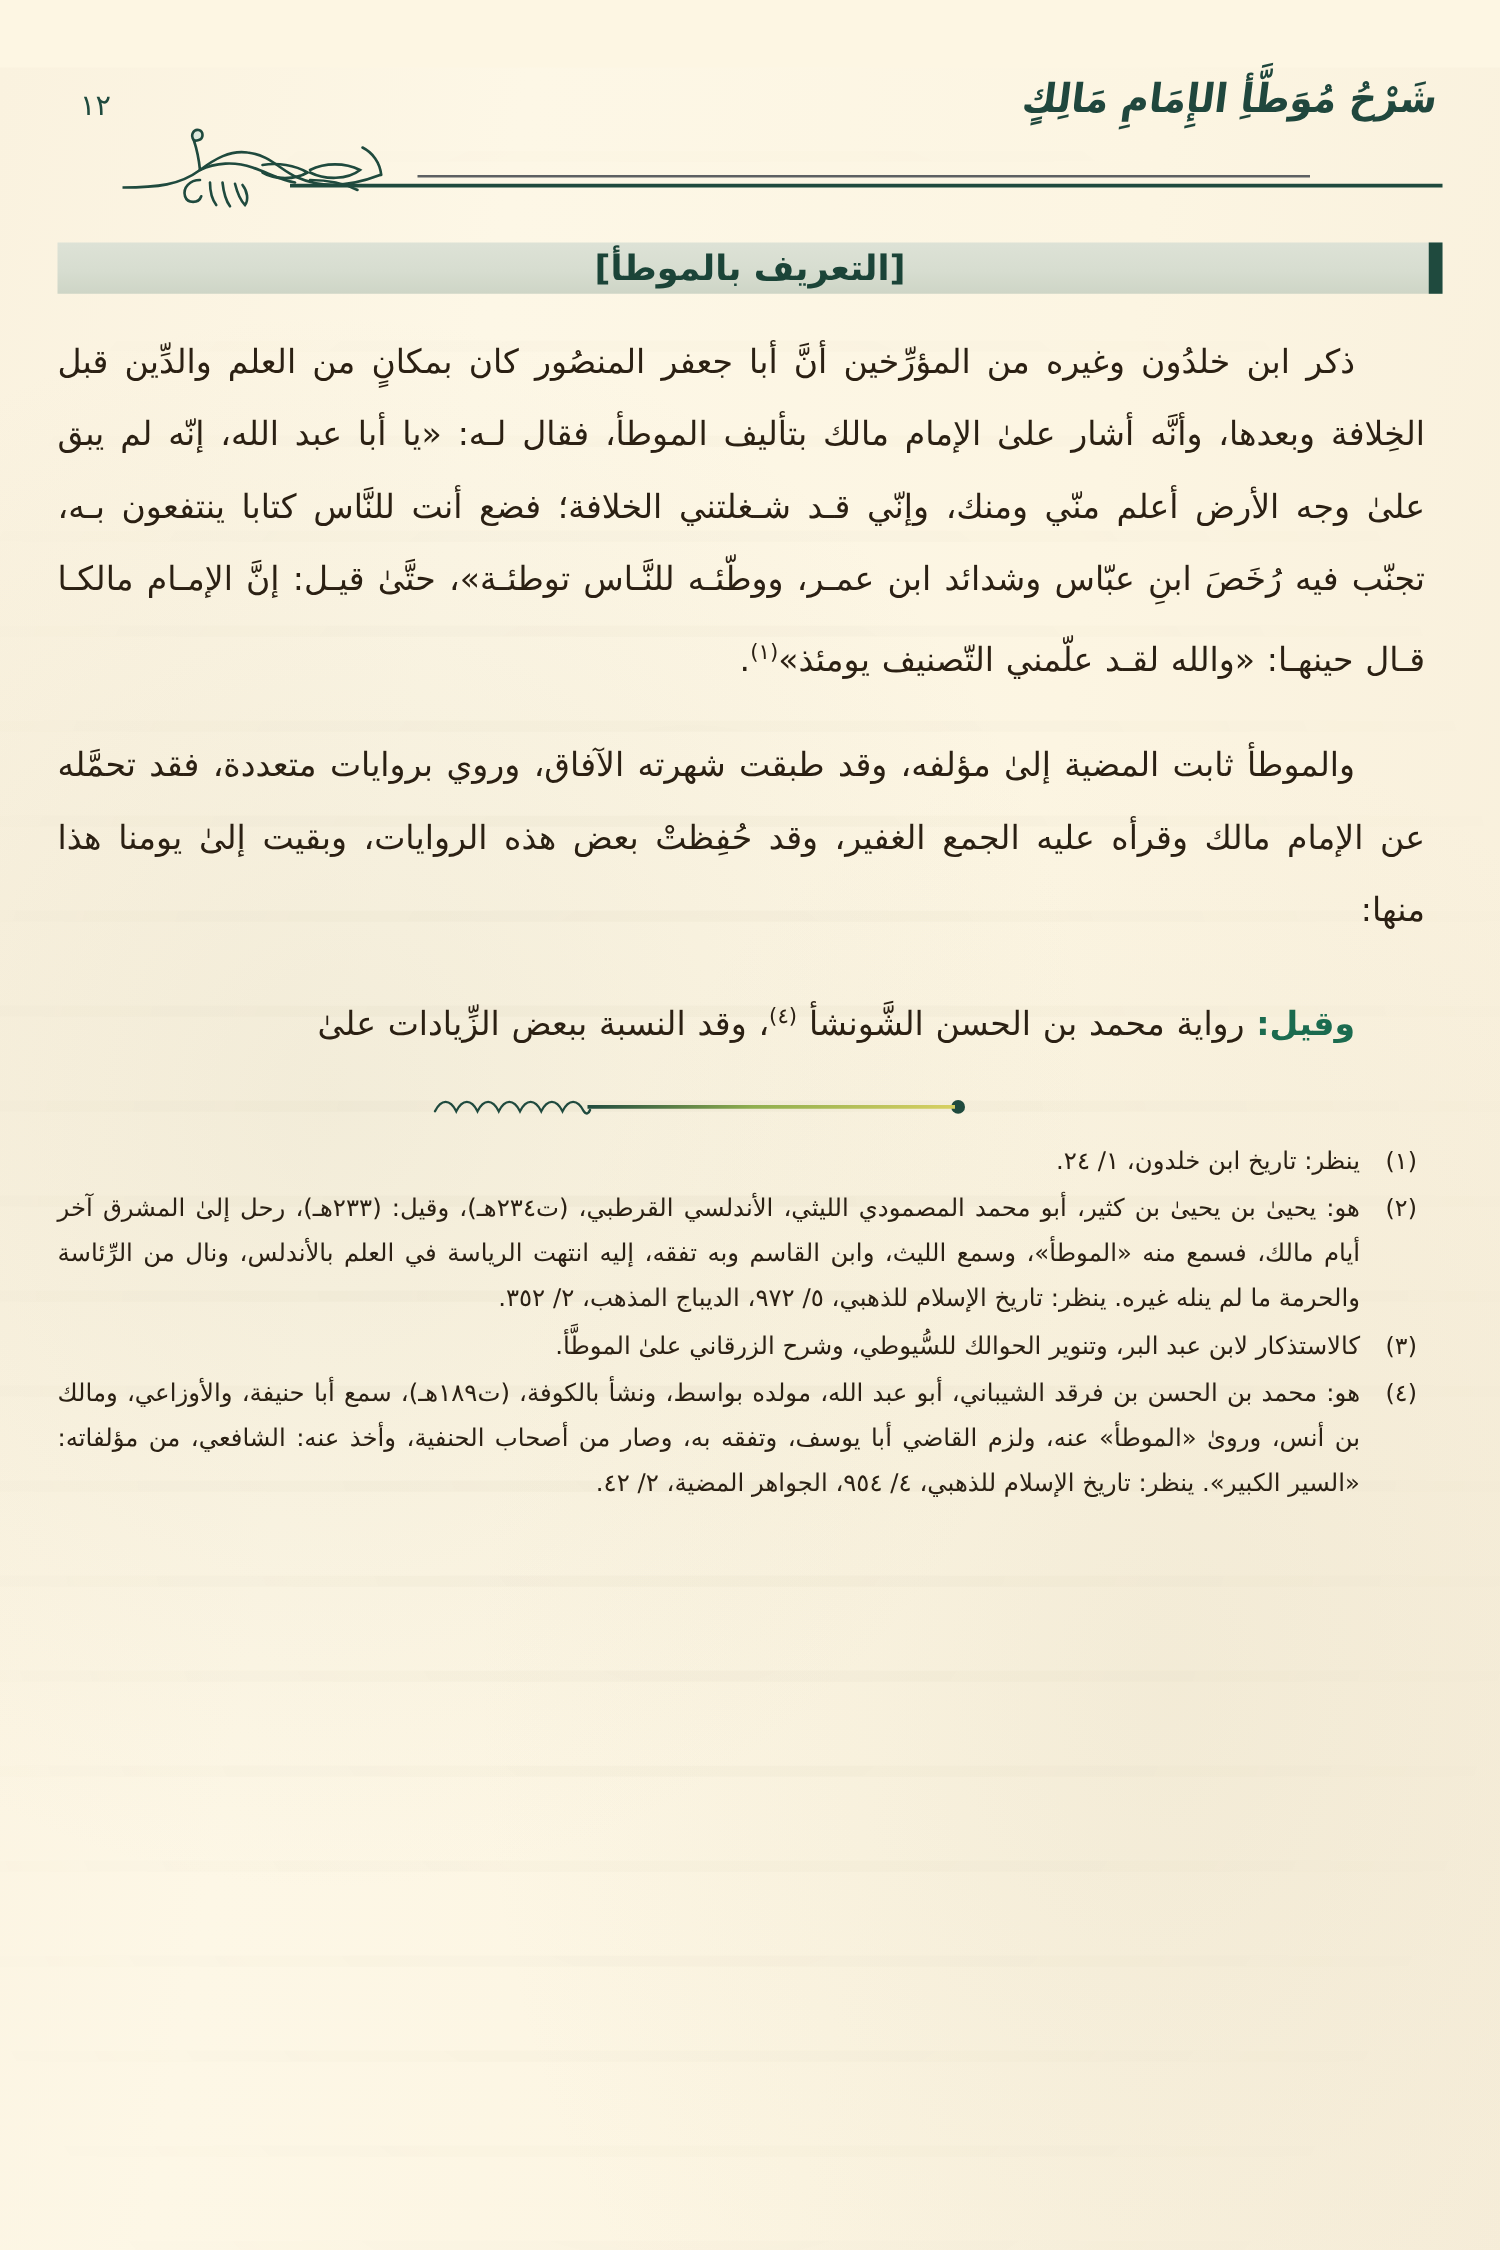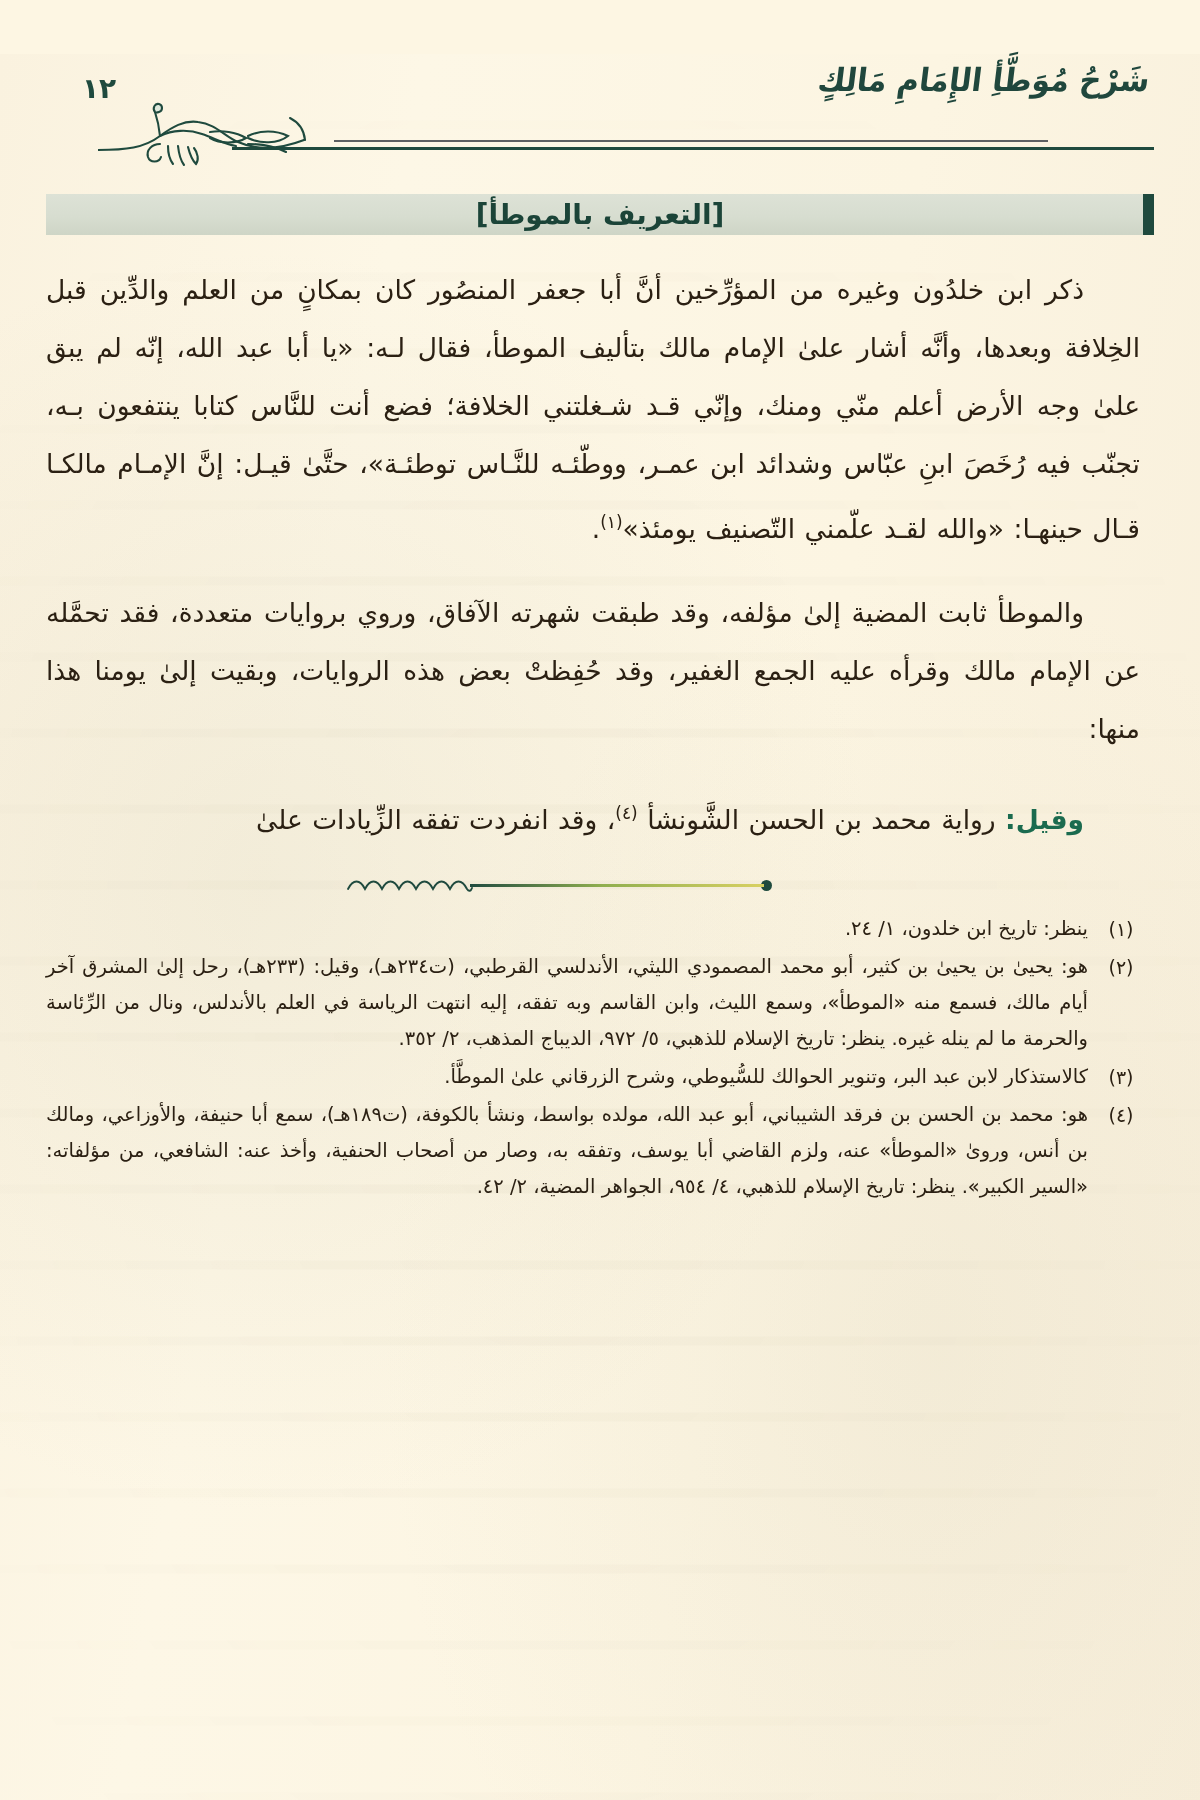--- a/index.html
+++ b/index.html
@@ -56,25 +56,25 @@
     font-family: "DejaVu Sans", sans-serif;
     font-size: 30px;
     color: #20473d;
     letter-spacing: -0.5px;
     transform: skewX(-7deg) scaleY(1.06);
     font-weight: 700;
     white-space: nowrap;
   }
   .page-number {
     position: absolute;
-    left: 36px;
+    left: 18px;
     top: 18px;
-    font-size: 28px;
+    font-size: 23px;
     color: #1f4a3e;
-    font-weight: 700;
+    font-weight: 400;
     letter-spacing: 1px;
   }
   .rule-wrap {
     position: absolute;
     left: 0;
     right: 0;
     top: 72px;
     height: 44px;
   }
   .rule-thick {
@@ -255,21 +255,21 @@
       <div class="banner-title">[التعريف بالموطأ]</div>
     </div>
 
     <div class="body">
 
       <p class="para indent"><span>ذكر ابن خلدُون وغيره من المؤرِّخين أنَّ أبا جعفر المنصُور كان بمكانٍ من العلم والدِّين قبل الخِلافة وبعدها، وأنَّه أشار علىٰ الإمام مالك بتأليف الموطأ، فقال لـه: «يا أبا عبد الله، إنّه لم يبق علىٰ وجه الأرض أعلم منّي ومنك، وإنّي قـد شـغلتني الخلافة؛ فضع أنت للنَّاس كتابا ينتفعون بـه، تجنّب فيه رُخَصَ ابنِ عبّاس وشدائد ابن عمـر، ووطّئـه للنَّـاس توطئـة»، حتَّىٰ قيـل: إنَّ الإمـام مالكـا قـال حينهـا: «والله لقـد علّمني التّصنيف يومئذ»</span><span class="fn-ref">(١)</span><span>.</span></p>
 
       <p class="para indent"><span>والموطأ ثابت المضية إلىٰ مؤلفه، وقد طبقت شهرته الآفاق، وروي بروايات متعددة، فقد تحمَّله عن الإمام مالك وقرأه عليه الجمع الغفير، وقد حُفِظتْ بعض هذه الروايات، وبقيت إلىٰ يومنا هذا منها:</span></p>
 
 
-      <p class="para indent tail-line"><span class="lead">وقيل:</span><span> رواية محمد بن الحسن الشَّونشأ </span><span class="fn-ref">(٤)</span><span>، وقد انفردت تفقه الزِّيادات علىٰ</span></p>
+      <p class="para indent tail-line"><span class="lead">وقيل:</span><span> رواية محمد بن الحسن الشَّونشأ </span><span class="fn-ref">(٤)</span><span>، وقد النسبة ببعض الزِّيادات علىٰ</span></p>
     </div>
 
     <div class="fn-sep">
       <div class="dot"></div>
       <div class="line"></div>
       <svg class="squig" viewBox="0 0 128 18">
         <path d="M2 12 C 7 2, 14 2, 19 12 C 24 2, 31 2, 36 12 C 41 2, 48 2, 53 12 C 58 2, 65 2, 70 12 C 75 2, 82 2, 87 12 C 92 2, 99 2, 104 12 C 109 2, 116 2, 121 12 C 123 15, 125 14, 126 11" fill="none" stroke="#1f4a3e" stroke-width="1.9" stroke-linecap="round"></path>
       </svg>
     </div>
 

